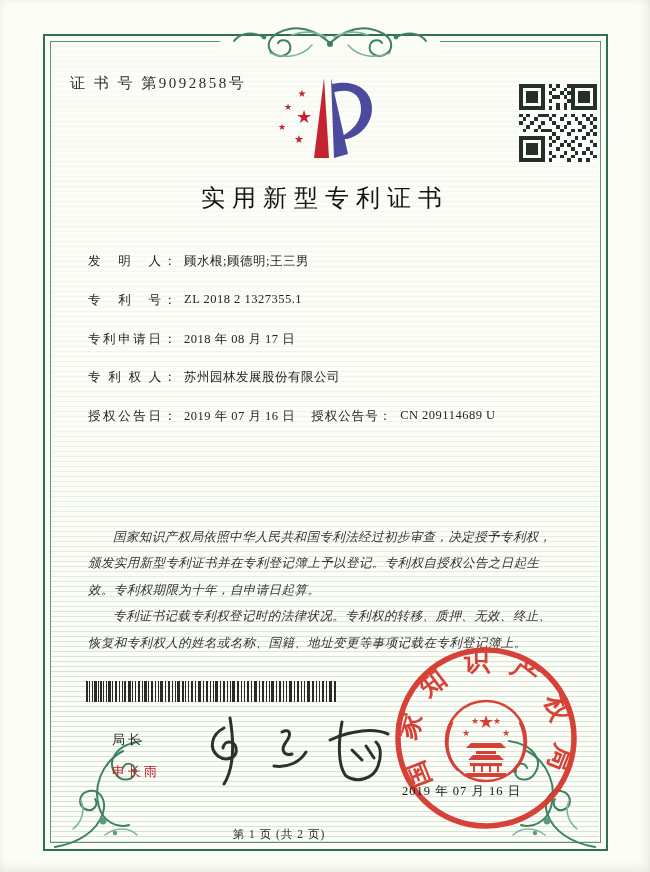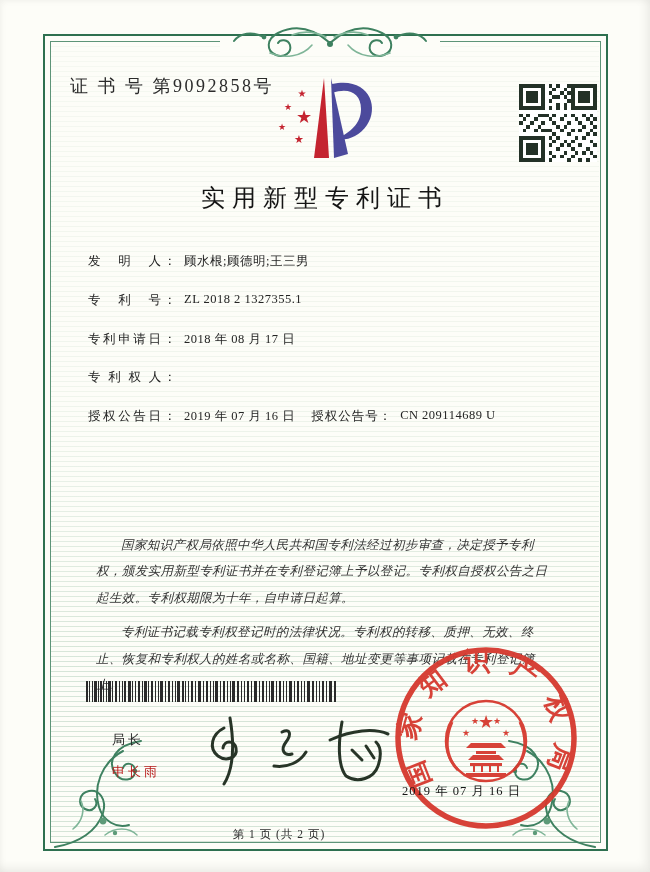--- a/index.html
+++ b/index.html
@@ -15,33 +15,33 @@
     background:repeating-linear-gradient(180deg, rgba(105,163,125,0.30) 0 1px, rgba(255,255,255,0) 1px 5px);
     -webkit-mask-image:linear-gradient(180deg, rgba(0,0,0,0.18) 0%, rgba(0,0,0,0.30) 45%, rgba(0,0,0,0.85) 78%, rgba(0,0,0,0.9) 100%);
     mask-image:linear-gradient(180deg, rgba(0,0,0,0.18) 0%, rgba(0,0,0,0.30) 45%, rgba(0,0,0,0.85) 78%, rgba(0,0,0,0.9) 100%);
   }
   .frame-outer{position:absolute;left:43px;top:34px;width:561px;height:813px;border:2.5px solid #2e7050;}
   .frame-inner{position:absolute;left:50px;top:41px;width:549px;height:800px;border:1px solid #5d9478;}
   .ornament-top{position:absolute;left:200px;top:13px;width:260px;height:48px;}
   .corner{position:absolute;width:100px;height:115px;}
   .corner-bl{left:45px;top:735px;}
   .corner-br{left:505px;top:735px;transform:scaleX(-1);}
-  .cert-no{position:absolute;left:70px;top:74px;font-size:18px;letter-spacing:2.5px;color:#2b2b2b;}
+  .cert-no{position:absolute;left:70px;top:74px;font-size:15px;letter-spacing:2.5px;color:#2b2b2b;}
   .logo{position:absolute;left:266px;top:76px;width:120px;height:88px;}
   .qr{position:absolute;left:519px;top:84px;width:78px;height:78px;}
   .title{position:absolute;left:0;top:182px;width:650px;text-align:center;
     font-size:24px;letter-spacing:7px;font-weight:500;color:#141414;}
   .fields{position:absolute;left:88px;top:253px;width:480px;font-size:12.5px;color:#242424;}
   .row{height:38.8px;display:flex;align-items:flex-start;white-space:nowrap;}
   .row .lbl{display:inline-block;width:88px;text-align:justify;text-align-last:justify;flex:none;}
   .row .val{margin-left:8px;letter-spacing:0.5px;}
   .row .lbl2{margin-left:16px;letter-spacing:1px;flex:none;}
   .paras{position:absolute;left:88px;top:524px;width:476px;font-size:12.5px;line-height:26.4px;
     color:#333;font-style:italic;}
-  .paras p{margin:8px;text-indent:2em;letter-spacing:0.4px;}
+  .paras p{margin:0;text-indent:2em;letter-spacing:0.4px;}
   .barcode{position:absolute;left:86px;top:681px;width:252px;height:21px;}
   .director-title{position:absolute;left:112px;top:731px;font-size:13px;letter-spacing:3px;color:#262626;}
   .director-name{position:absolute;left:112px;top:763px;font-size:13px;letter-spacing:3px;color:#b91c1c;}
   .signature{position:absolute;left:190px;top:714px;width:210px;height:82px;}
   .seal{position:absolute;left:386px;top:642px;width:200px;height:200px;opacity:0.95;}
   .seal-text{font-size:26px;font-weight:bold;letter-spacing:18px;fill:#d6392e;
     font-family:"Liberation Serif","DejaVu Serif",serif;}
   .seal-date{position:absolute;left:402px;top:783px;font-size:12.5px;letter-spacing:1px;color:#161616;z-index:5;}
   .footer{position:absolute;left:0;top:827px;width:558px;text-align:center;font-size:11.5px;letter-spacing:1px;color:#2b2b2b;}
   .green-stroke{stroke:#3e8160;fill:none;stroke-width:2;stroke-linecap:round;}
@@ -152,20 +152,21 @@
     <div class="row">
         <span class="lbl">专　利　号：</span>
         <span class="val">ZL 2018 2 1327355.1</span>
       </div>
     <div class="row">
         <span class="lbl">专利申请日：</span>
         <span class="val">2018 年 08 月 17 日</span>
       </div>
     <div class="row">
         <span class="lbl">专 利 权 人：</span>
+        <span class="val">苏州园林发展股份有限公司</span>
       </div>
     <div class="row">
       <span class="lbl">授权公告日：</span>
         <span class="val">2019 年 07 月 16 日</span>
       <span class="lbl2">授权公告号：</span>
         <span class="val">CN 209114689 U</span>
     </div>
   </div>
 
   <div class="paras">

